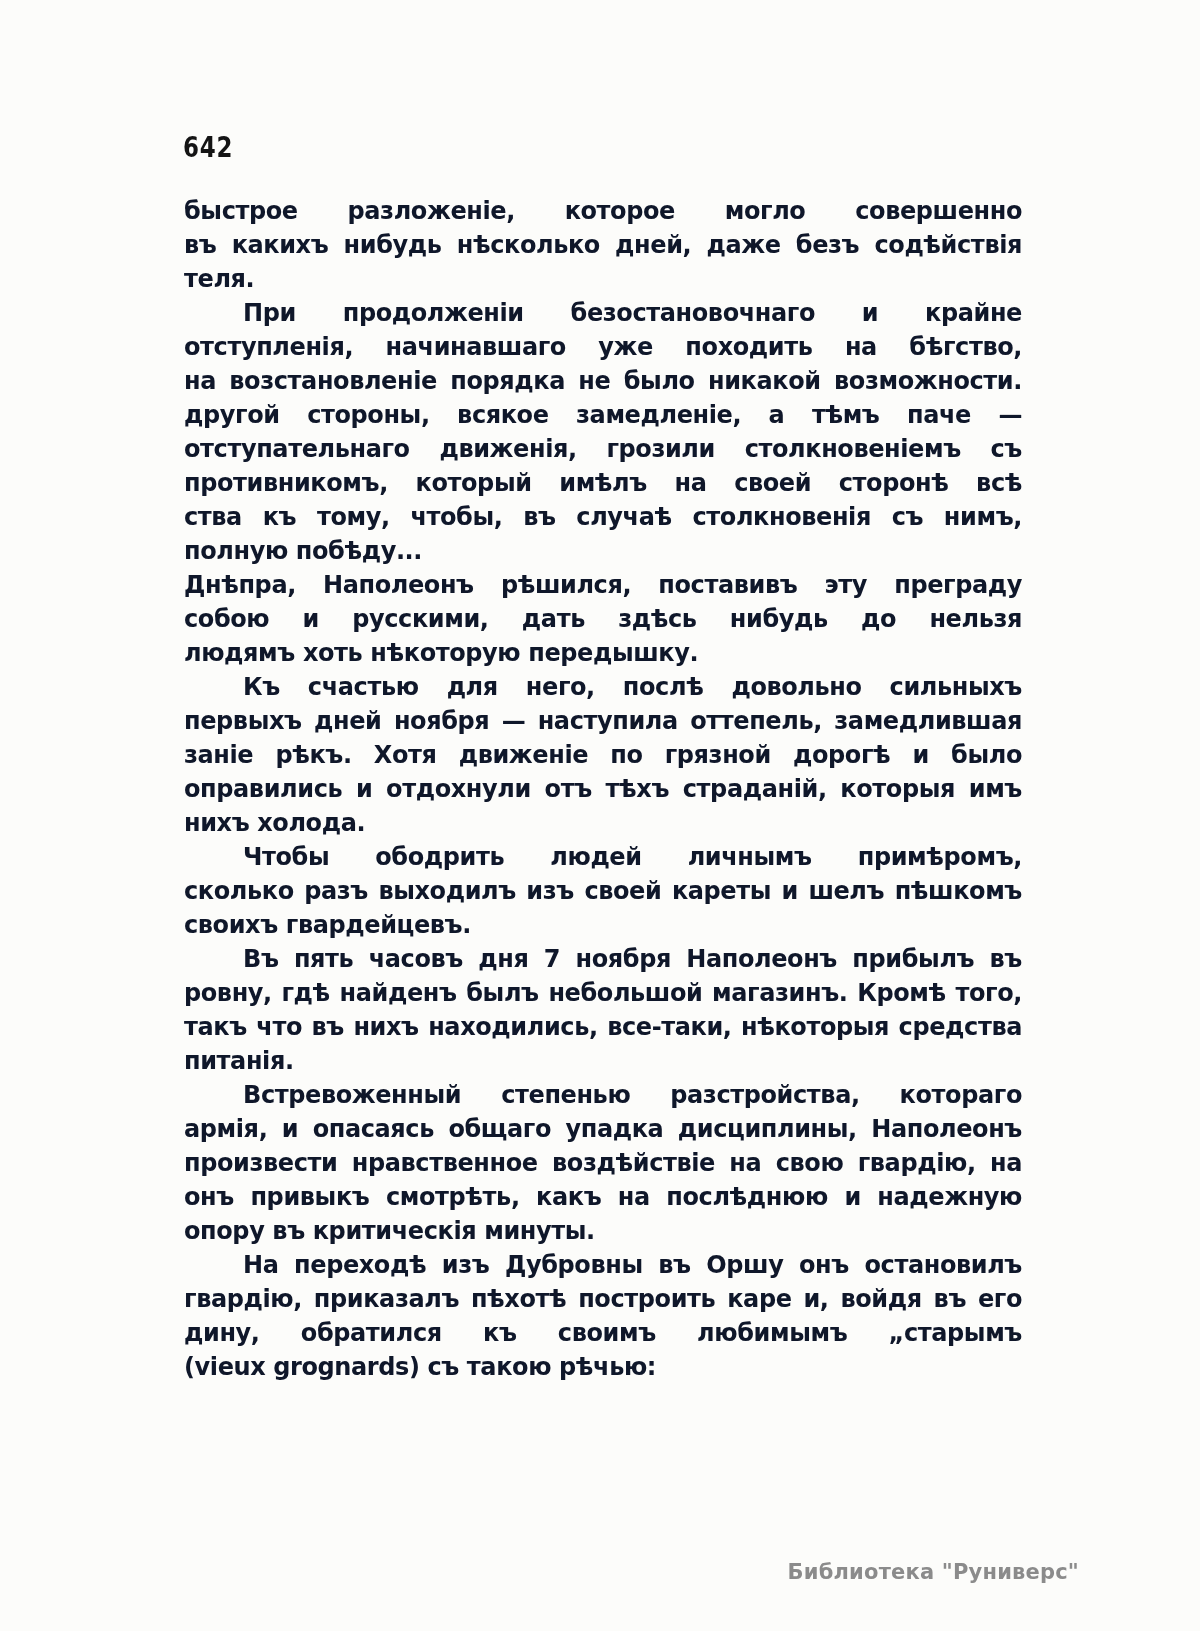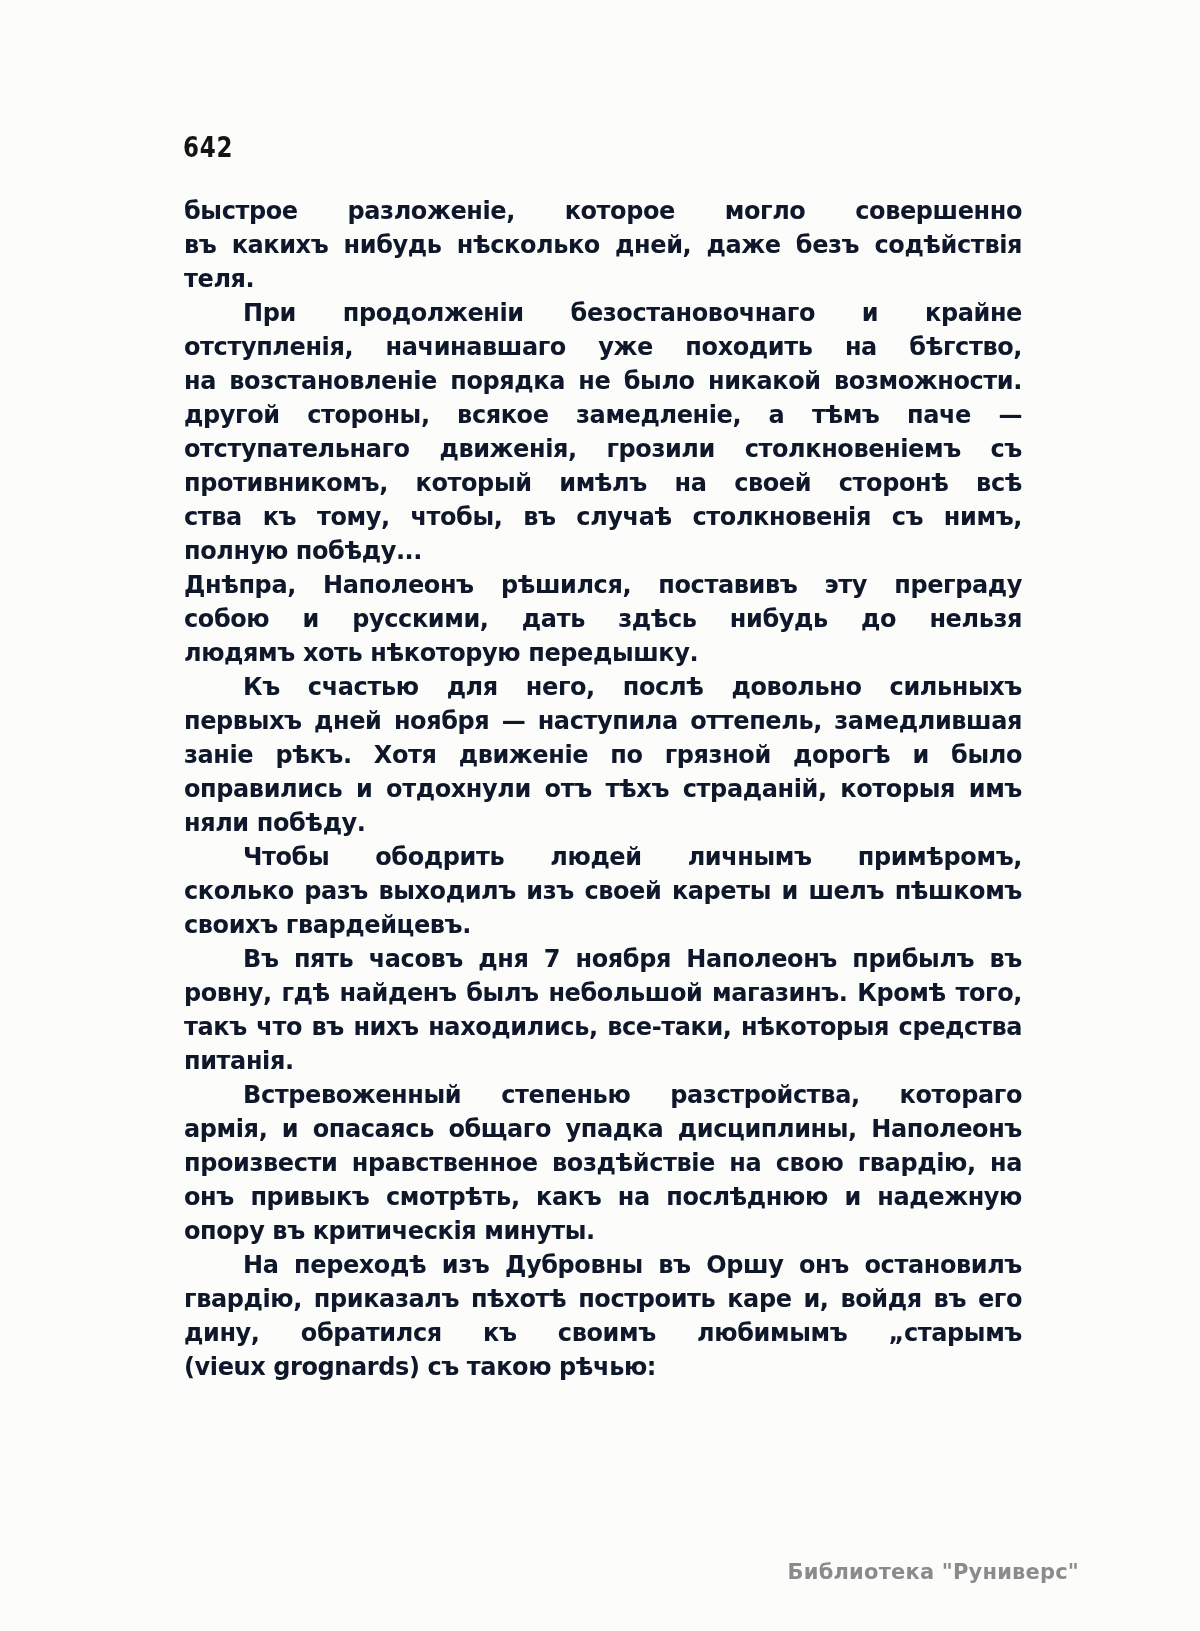--- a/index.html
+++ b/index.html
@@ -75,21 +75,21 @@
   <div class="line">противникомъ, который имѣлъ на своей сторонѣ всѣ преимуще-</div>
   <div class="line">ства къ тому, чтобы, въ случаѣ столкновенія съ нимъ, одержать</div>
   <div class="line end">полную побѣду...</div>
   <div class="line">Днѣпра, Наполеонъ рѣшился, поставивъ эту преграду между</div>
   <div class="line">собою и русскими, дать здѣсь нибудь до нельзя истомленнымъ</div>
   <div class="line end">людямъ хоть нѣкоторую передышку.</div>
   <div class="line indent">Къ счастью для него, послѣ довольно сильныхъ морозовъ</div>
   <div class="line">первыхъ дней ноября — наступила оттепель, замедлившая замер-</div>
   <div class="line">заніе рѣкъ. Хотя движеніе по грязной дорогѣ и было чрезвы-</div>
   <div class="line">оправились и отдохнули отъ тѣхъ страданій, которыя имъ причи-</div>
-  <div class="line end">няли побѣду.</div>
+  <div class="line end">нихъ холода.</div>
   <div class="line indent">Чтобы ободрить людей личнымъ примѣромъ, Наполеонъ нѣ-</div>
   <div class="line">сколько разъ выходилъ изъ своей кареты и шелъ пѣшкомъ впереди</div>
   <div class="line end">своихъ гвардейцевъ.</div>
   <div class="line indent">Въ пять часовъ дня 7 ноября Наполеонъ прибылъ въ Дуб-</div>
   <div class="line">ровну, гдѣ найденъ былъ небольшой магазинъ. Кромѣ того, въ</div>
   <div class="line">такъ что въ нихъ находились, все-таки, нѣкоторыя средства про-</div>
   <div class="line end">питанія.</div>
   <div class="line indent">Встревоженный степенью разстройства, котораго достигла</div>
   <div class="line">армія, и опасаясь общаго упадка дисциплины, Наполеонъ рѣшилъ</div>
   <div class="line">произвести нравственное воздѣйствіе на свою гвардію, на которую</div>

